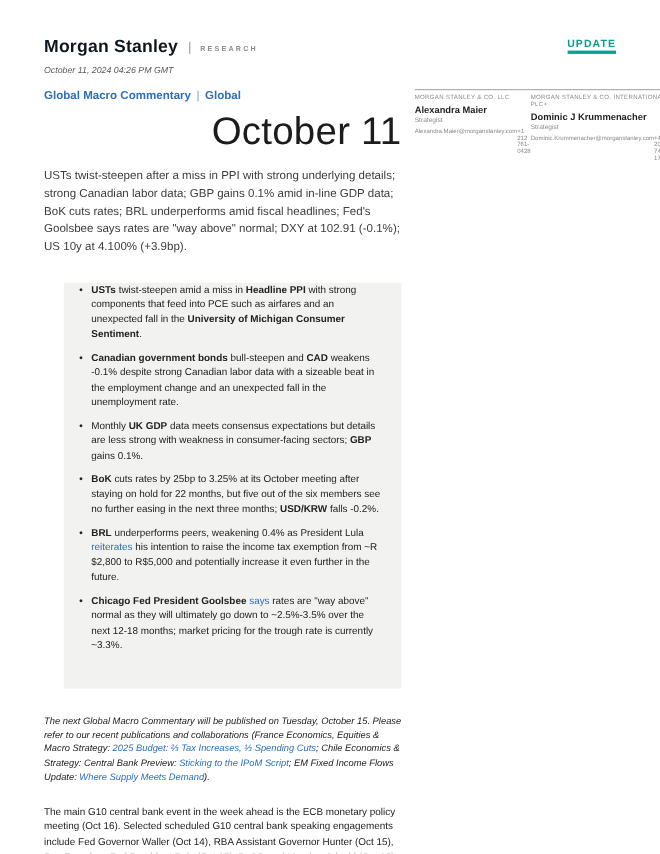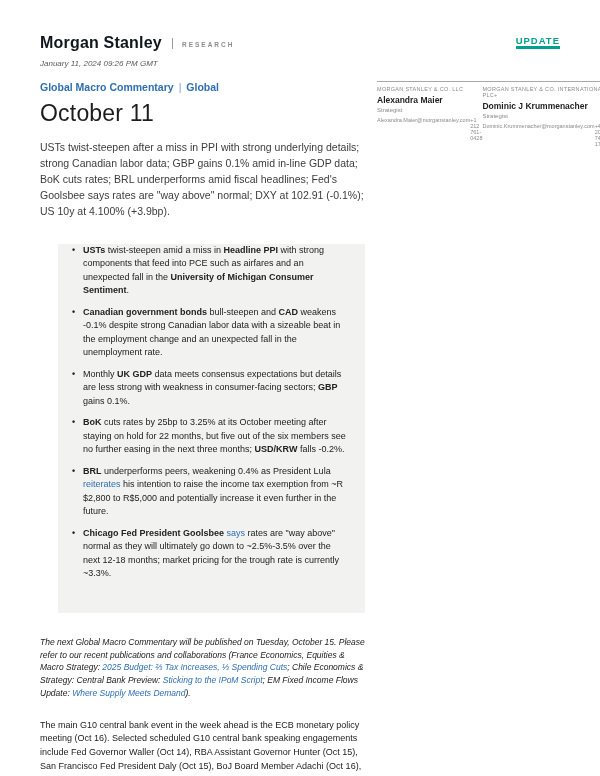--- a/index.html
+++ b/index.html
@@ -16,21 +16,21 @@
   .divider { width:1px; height:11px; background:#9a9a9a; margin:0 9px 0 10px; }
   .division { font-size:6.5px; color:#8c8c8c; letter-spacing:2px; font-weight:bold; padding-top:3px; }
   .update { font-size:9.5px; font-weight:bold; color:var(--teal,#00a18f); letter-spacing:1px;
             border-bottom:3px solid var(--teal,#00a18f); padding-bottom:0; margin-top:1px; }
   .dateline { font-size:8px; font-style:italic; color:#5a5a5a; margin-top:7px; }
   
   .columns { display:flex; flex:1; margin-top:13px; gap:12px; min-height:0; }
   .main { flex:0 0 325px; width:325px; }
   .kicker { font-size:10.5px; font-weight:bold; color:var(--blue,#2e6fb3); }
   .kicker-sep { font-weight:400; color:#7da0c9; margin:0 5px; }
-  .title { font-size:23px; font-weight:400; color:#1c1c1c; margin-top:7px; letter-spacing:0.2px; }
+  .title { font-size:35px; font-weight:400; color:#1c1c1c; margin-top:7px; letter-spacing:0.2px;text-align:right; }
   .summary { font-size:10.5px; line-height:1.52; color:#3c3c3c; margin-top:13px; }
   .highlight-box { background:var(--box,#f2f2f0); margin:24px 0 0 18px; padding:0 18px 16px 14px; }
   .bullets { list-style:none; }
   .bullets li { position:relative; font-size:9px; line-height:1.5; color:#222; padding-left:11px; margin-bottom:8px; }
   .bullets li:last-child { margin-bottom:16px; }
   .bullets li::before { content:"\2022"; position:absolute; left:0; top:0; font-weight:bold; }
   .b { font-weight:bold; }
   .link { color:var(--blue,#2e6fb3); cursor:pointer; }
   .note { font-size:8.5px; line-height:1.5; font-style:italic; color:#222; margin-top:23px; }
   .body-para { font-size:9px; line-height:1.55; color:#222; margin-top:19px; }
@@ -55,21 +55,21 @@
 
   <header>
     <div class="brand-row">
       <div class="brand-left">
         <span class="brand">Morgan Stanley</span>
         <span class="divider"></span>
         <span class="division">RESEARCH</span>
       </div>
       <span class="update">UPDATE</span>
     </div>
-    <div class="dateline">January 11, 2024 09:26 PM GMT</div>
+    <div class="dateline">October 11, 2024 04:26 PM GMT</div>
   </header>
 
   <div class="columns">
 
     <main class="main">
       <div class="kicker">
         <span>Global Macro Commentary</span><span class="kicker-sep">|</span><span>Global</span>
       </div>
       <h1 class="title">October 11</h1>
       <p class="summary">USTs twist-steepen after a miss in PPI with strong underlying details; strong Canadian labor data; GBP gains 0.1% amid in-line GDP data; BoK cuts rates; BRL underperforms amid fiscal headlines; Fed's Goolsbee says rates are "way above" normal; DXY at 102.91 (-0.1%); US 10y at 4.100% (+3.9bp).</p>

